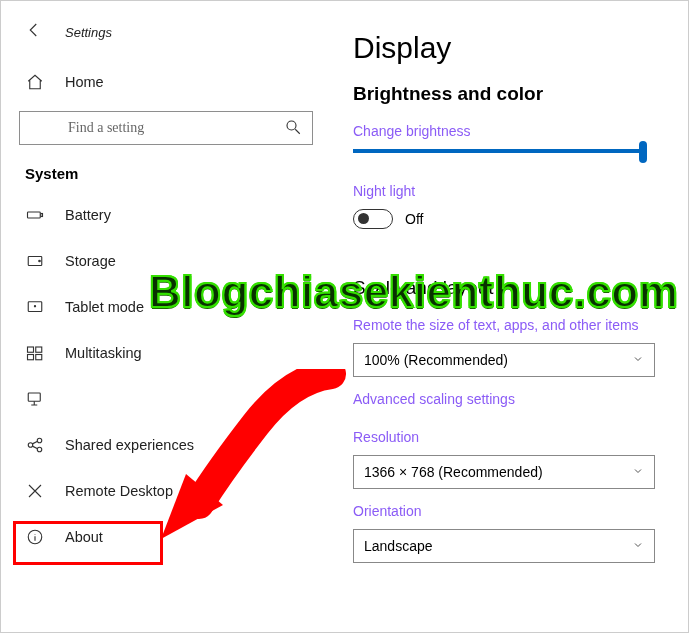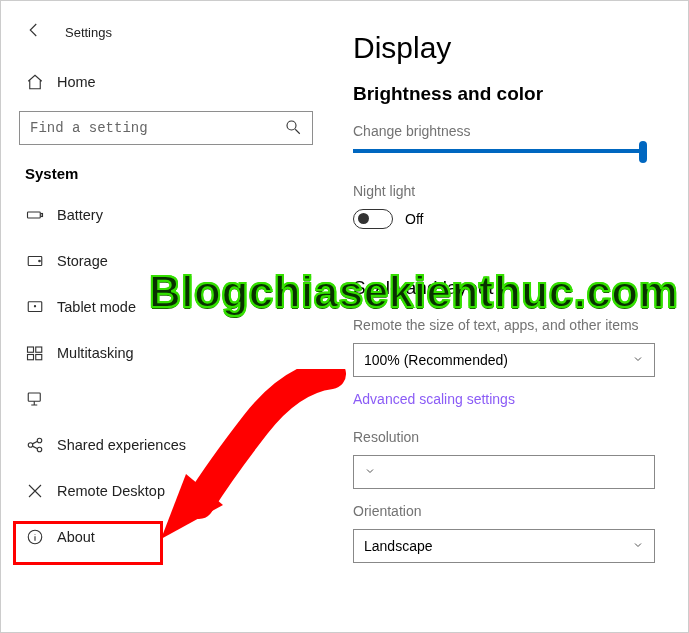--- a/index.html
+++ b/index.html
@@ -22,49 +22,49 @@
     background: #fff;
   }
   
   .sidebar {
     width: 330px;
     background: #fff;
     height: 100%;
     padding-top: 14px;
     position: relative;
   }
-  .back-row { display:flex; align-items:center; gap:22px; padding-left:24px; height:34px; }
+  .back-row { display:flex; align-items:center; gap:22px; padding-left:24px; height:34px;font-style:italic; }
   .back-arrow { font-size:16px; color:#333; }
   .settings-label { font-size:13px; color:#222; }
   .home-row {
     display:flex; align-items:center; gap:20px;
     padding: 8px 0 8px 24px; margin-top:10px; height:40px;
   }
   .search-wrap { padding: 6px 18px 0 18px; }
   .search-box {
     width: 100%;
     height: 34px;
     border: 1px solid #8e8e8e;
     background: #fff;
     display:flex; align-items:center;
     padding: 0 10px;
   }
   .search-box input {
-    border:none; outline:none; flex:1; font-size:14px; font-family:Liberation Mono, monospace;
-    color:#333; background:transparent;
+    border:none; outline:none; flex:1; font-size:14px; font-family:Liberation Serif, serif;
+    color:#333; background:transparent;margin-left:38px;
   }
   .search-box input::placeholder { color:#666; }
   .search-icon { color:#555; font-size:14px; }
   .section-title {
     font-weight:600; font-size:15px;
     padding: 20px 0 10px 24px;
   }
   .nav-list { list-style:none; }
   .nav-item {
-    display:flex; align-items:center; gap:12px;
+    display:flex; align-items:center; gap:20px;
     padding: 0 0 0 24px;
     height:46px;
     cursor:default;
   }
   .nav-item .icon { width:20px; display:flex; justify-content:center; color:#333; }
   .nav-item .label { font-size:14.5px; color:#222; }
   .highlight-box {
     position:absolute;
     left:12px;
     width:150px;
@@ -77,21 +77,21 @@
   .main {
     flex:1;
     padding: 30px 24px 0 22px;
     background:#fff;
     height:100%;
     overflow:hidden;
     position:relative;
   }
   .page-title { font-size:30px; font-weight:400; margin-bottom:18px; }
   .sub-heading { font-size:19px; font-weight:700; margin-top:6px; margin-bottom:18px; }
-  .setting-label { font-size:14px; color:#737373; margin-bottom:10px; }
+  .setting-label { font-size:14px; color:#8b5cf6; margin-bottom:10px; }
   .slider {
     width:290px; height:4px; background:#0067c0; position:relative;
     margin-bottom:30px;
   }
   .slider-thumb {
     position:absolute; right:-4px; top:-8px;
     width:8px; height:22px; border-radius:4px; background:#0067c0;
   }
   .toggle-row { display:flex; align-items:center; gap:12px; margin-bottom:10px; }
   .toggle {
@@ -283,20 +283,21 @@
         <svg width="12" height="12" viewBox="0 0 24 24" fill="none" stroke="#555" stroke-width="2">
             <path d="M6 9 L12 15 L18 9"></path>
           </svg>
       </span>
     </div>
 
     <a class="link">Advanced scaling settings</a>
 
     <div class="setting-label">Resolution</div>
     <div class="dropdown">
+      <span>1366 × 768 (Recommended)</span>
       <span class="chev">
         <svg width="12" height="12" viewBox="0 0 24 24" fill="none" stroke="#555" stroke-width="2">
             <path d="M6 9 L12 15 L18 9"></path>
           </svg>
       </span>
     </div>
 
     <div class="setting-label">Orientation</div>
     <div class="dropdown">
       <span>Landscape</span>

